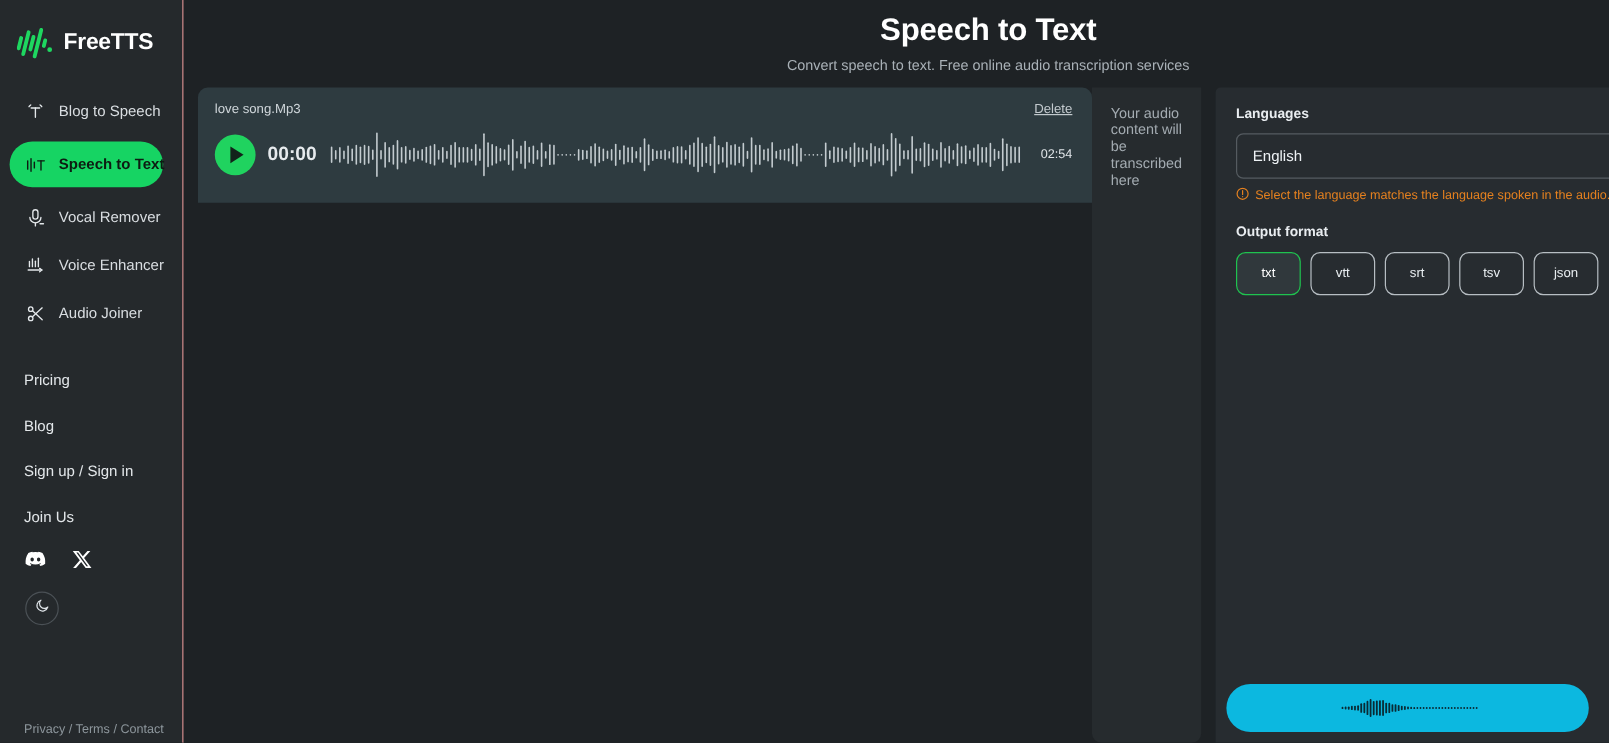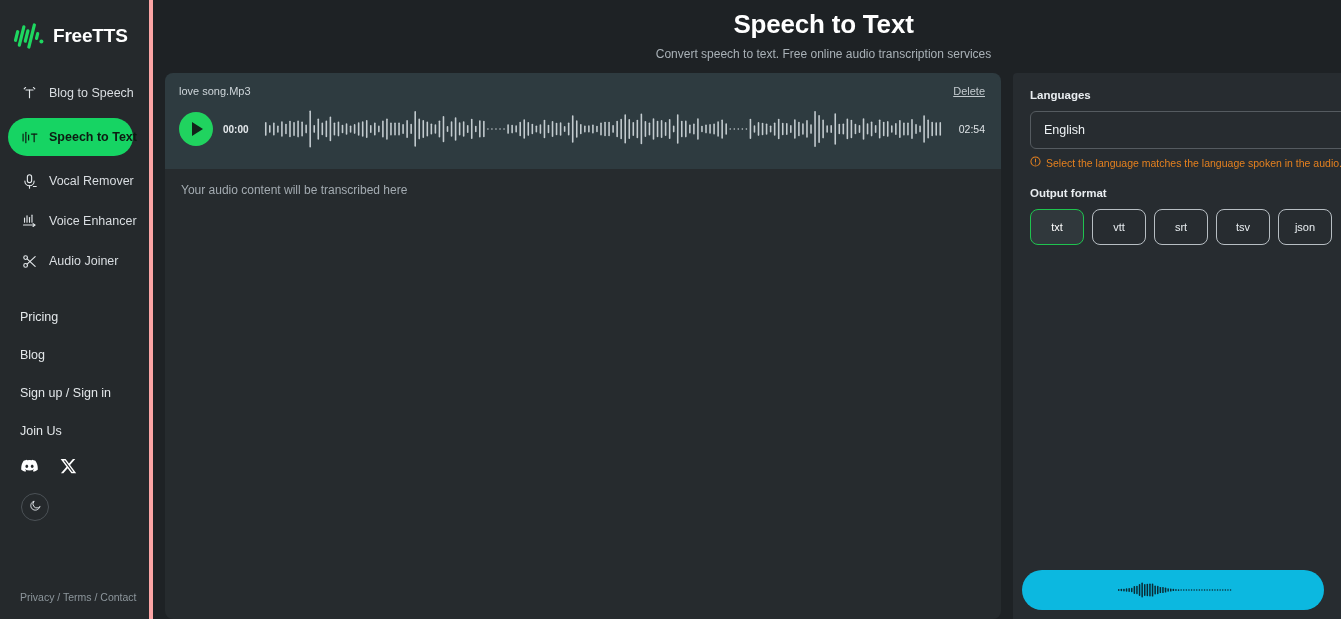--- a/index.html
+++ b/index.html
@@ -8,21 +8,21 @@
     background: #1e2225;
     font-family: "Liberation Sans", sans-serif;
     overflow: hidden;
   }
   .app { display: flex; width: 1341px; height: 619px; }
 
   
   .sidebar {
     width: 153px; height: 619px;
     background: #25292c;
-    border-right: 4px solid #fca5a5;
+    border-right: 1px solid #fca5a5;
     position: relative;
     flex: 0 0 153px;
   }
   .brand {
     display: flex; align-items: center; gap: 9px;
     padding: 16px 0 0 14px;
     height: 56px;
   }
   .brand-logo { width: 30px; height: 26px; display: block; }
   .brand-name {
@@ -64,39 +64,39 @@
   }
   .social-ico { width: 17px; height: 17px; cursor: pointer; display: block; }
   .theme-toggle {
     width: 28px; height: 28px; border-radius: 50%;
     border: 1px solid #4b5156;
     margin-left: 21px;
     display: flex; align-items: center; justify-content: center;
     cursor: pointer;
   }
   .footer-links {
-    position: absolute; bottom: 16px; left: 20px;
+    position: absolute; bottom: 5px; left: 20px;
     color: #8d969c; font-size: 10.5px;
     cursor: pointer;
   }
 
   
   .content {
     flex: 1; height: 619px;
     display: flex; flex-direction: column;
     background: #1e2225;
     position: relative;
   }
   .page-header { text-align: center; padding-top: 9px; }
   .page-title { color: #ffffff; font-size: 26px; font-weight: bold; letter-spacing: -0.2px; }
   .page-sub { color: #a9b1b7; font-size: 12px; margin-top: 7px; }
 
   
   .main-row { display: flex; gap: 12px; padding: 12px 0 0 12px; flex: 1; }
-  .left-col { width: 836px; flex: 0 0 836px; display: flex; flex-direction: column; }
+  .left-col { width: 836px; flex: 0 0 836px; display: flex; flex-direction: row; }
 
   .player-card {
     background: #2e3b40;
     border-radius: 8px 8px 0 0;
     height: 96px;
     padding: 12px 16px 0 14px;
     position: relative;
   }
   .player-top { display: flex; justify-content: space-between; align-items: flex-start; }
   .file-name { color: #cfd6da; font-size: 11px; }
@@ -111,21 +111,21 @@
     display: flex; align-items: center; justify-content: center;
     cursor: pointer; flex: 0 0 34px;
   }
   .play-tri {
     width: 0; height: 0;
     border-left: 11px solid #12231a;
     border-top: 7px solid transparent;
     border-bottom: 7px solid transparent;
     margin-left: 3px;
   }
-  .time { color: #e6eaed; font-size: 10px; font-weight: bold; min-width: 30px; }
+  .time { color: #e6eaed; font-size: 16px; font-weight: bold; min-width: 30px; }
   .waveform { flex: 1; height: 46px; overflow: hidden; cursor: pointer; }
   .waveform svg { display: block; width: 100%; height: 46px; }
   .dur { color: #dfe4e7; font-size: 10.5px; margin-left: 6px; }
 
   .transcript-area {
     background: #262b2e;
     border-radius: 0 0 8px 8px;
     flex: 1;
     padding: 14px 16px;
   }

